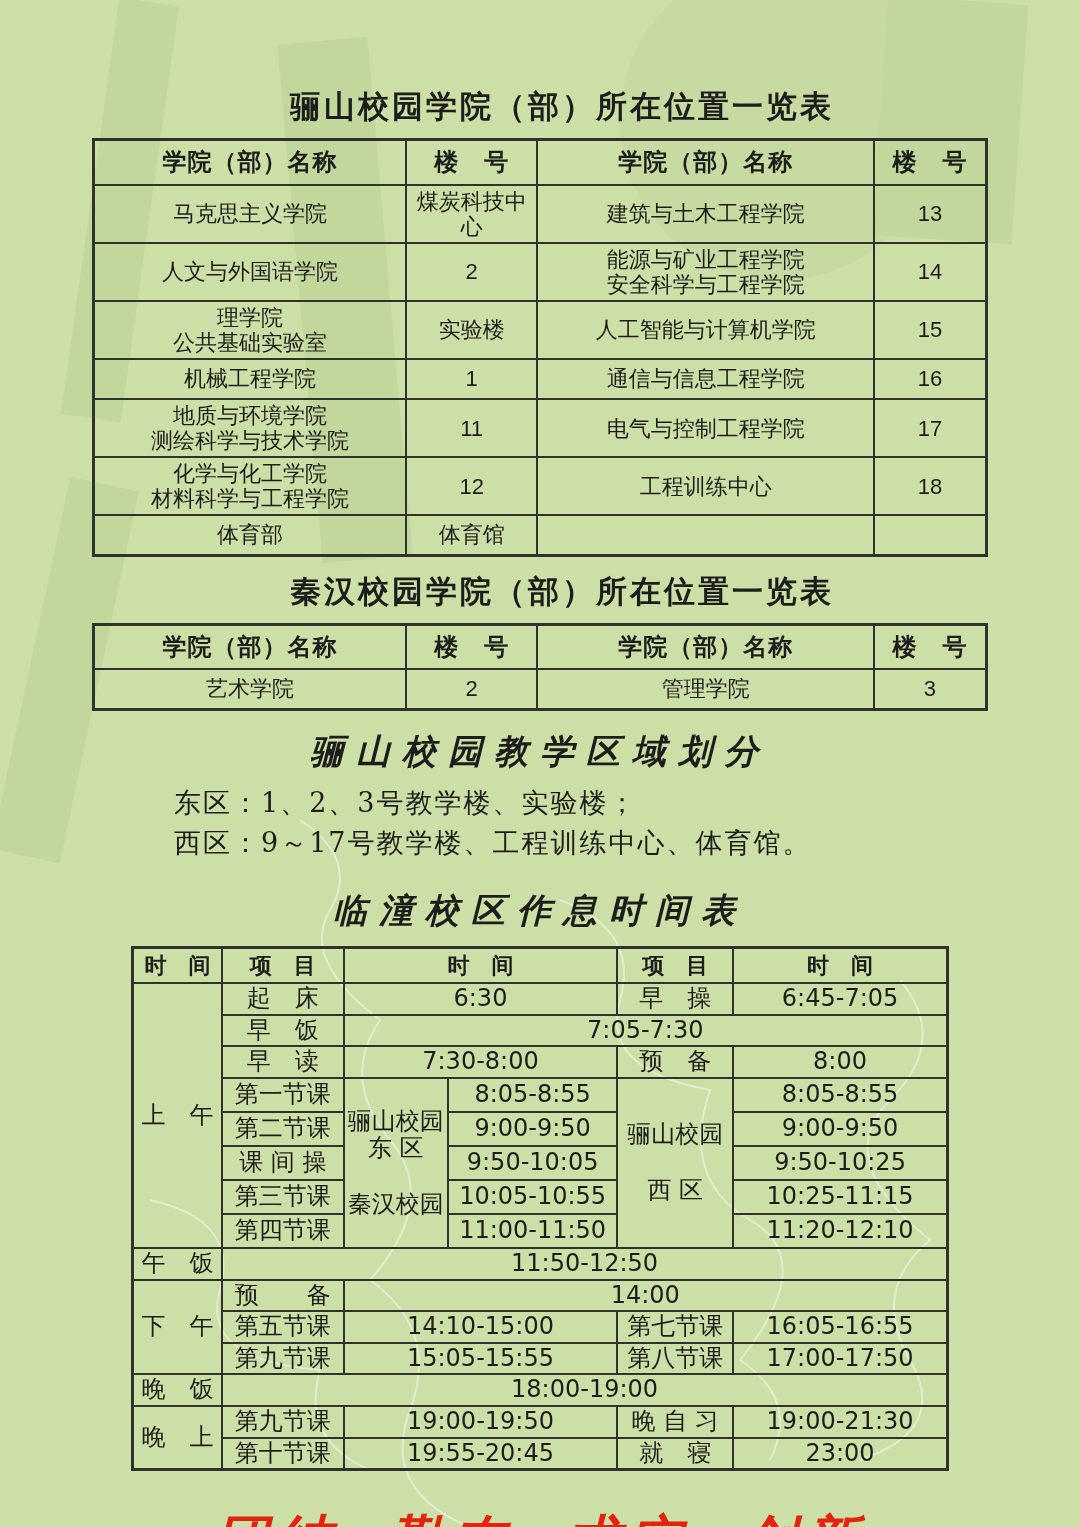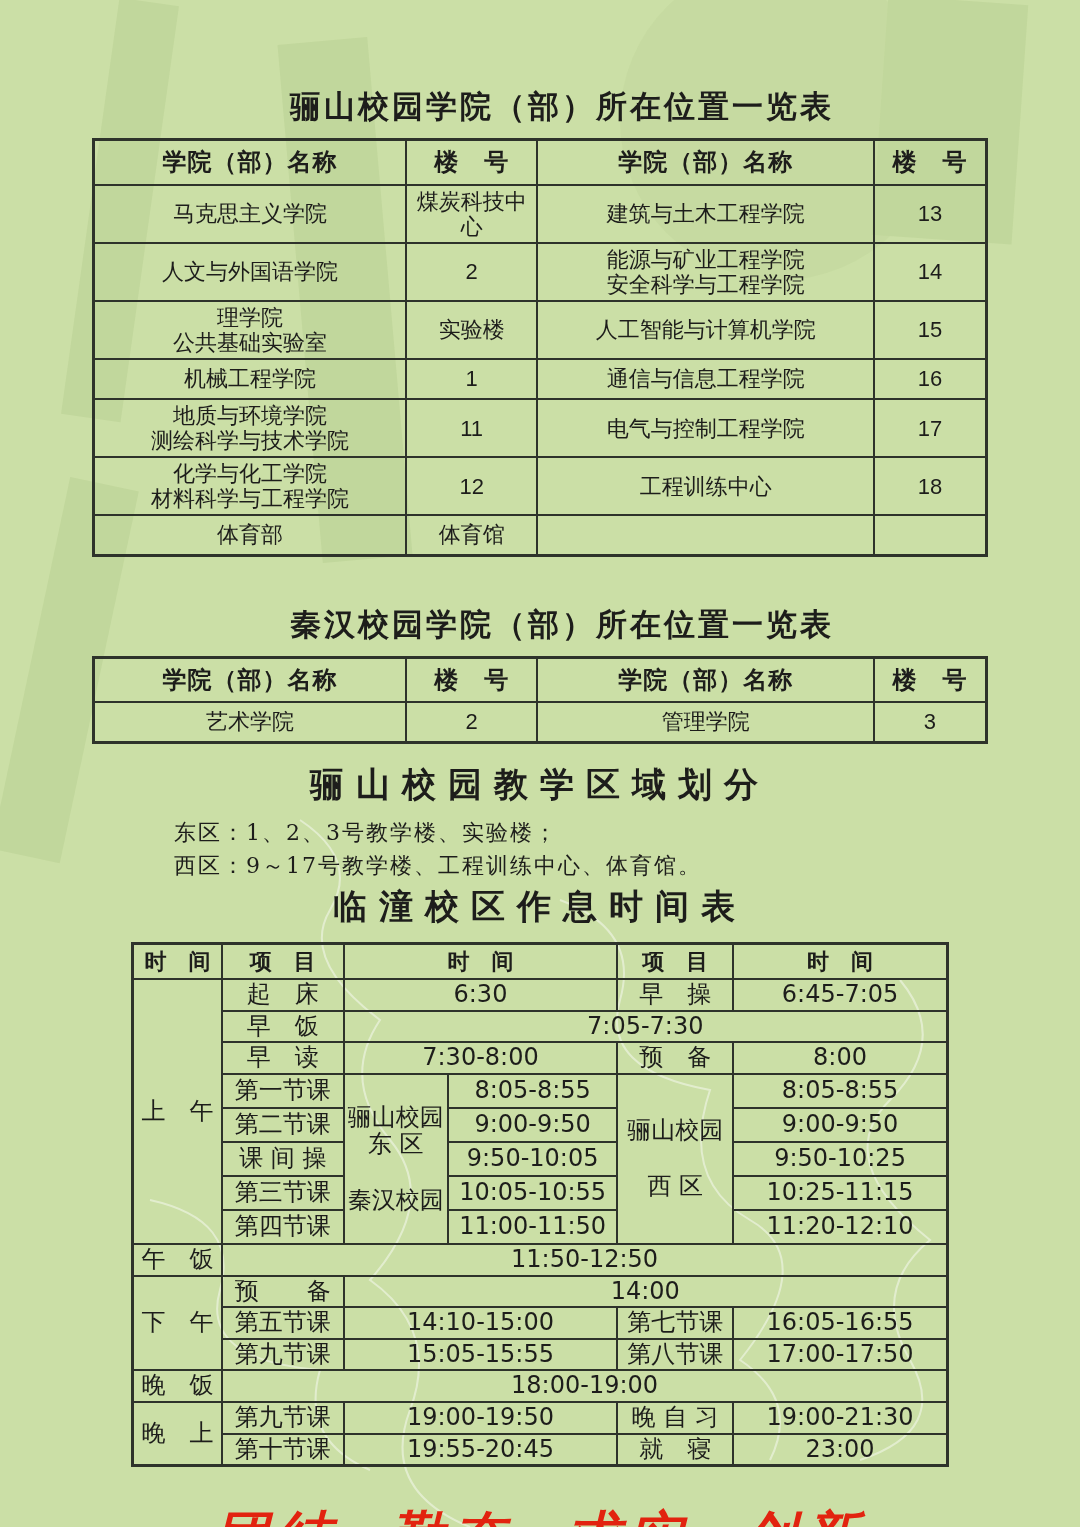--- a/index.html
+++ b/index.html
@@ -23,20 +23,21 @@
     font-size: 31px; font-weight: bold;
     letter-spacing: 3px;
     margin: 0 0 10px 0;
     padding-left: 44px;
   }
   .section-title {
     text-align: center;
     font-size: 34px; font-weight: bold;
     letter-spacing: 12px;
     margin: 18px 0 8px 0;
+    font-style: italic;
   }
 
   
   table { border-collapse: collapse; table-layout: fixed; margin: 8px auto; }
   .loc-table { width: 896px; border: 3px solid #2e332b; }
   .loc-table th, .loc-table td {
     border: 2px solid #2e332b;
     text-align: center; vertical-align: middle;
     white-space: pre-line;
   }
@@ -47,21 +48,21 @@
   .loc-table td {
     font-family: Liberation Sans, sans-serif;
     font-size: 22px; line-height: 1.14;
     height: 40px; padding: 3px 4px;
   }
 
   
   .division-text {
     width: 780px; margin: 6px auto 0 auto; padding-left: 24px;
     font-family: "DejaVu Serif", serif;
-    font-size: 22px; line-height: 1.5;
+    font-size: 27px; line-height: 1.5;
     letter-spacing: 2px;
   }
 
   
   .sch-table { width: 818px; border: 3px solid #2e332b; margin-top: 12px; }
   .sch-table th, .sch-table td {
     border: 2px solid #2e332b;
     text-align: center; vertical-align: middle;
     font-size: 24px; line-height: 1.15;
     height: 30px; padding: 1px 2px;
@@ -158,21 +159,21 @@
     </tr>
     <tr>
       <td>体育部</td>
       <td>体育馆</td>
       <td></td>
       <td></td>
     </tr>
   </tbody>
     </table>
 
-  <div class="table-title" style="margin-top:47px">秦汉校园学院（部）所在位置一览表</div>
+  <div class="table-title" style="margin-top:14px">秦汉校园学院（部）所在位置一览表</div>
 
   <table class="loc-table">
     <colgroup>
         <col style="width:35%">
         <col style="width:14.7%">
         <col style="width:37.7%">
         <col style="width:12.6%">
       </colgroup>
     <tbody>
         <tr>
@@ -189,21 +190,21 @@
     </tr>
   </tbody>
     </table>
 
   <div class="section-title">骊山校园教学区域划分</div>
   <div class="division-text">
     <div>东区：1、2、3号教学楼、实验楼；</div>
     <div>西区：9～17号教学楼、工程训练中心、体育馆。</div>
   </div>
 
-  <div class="section-title" style="margin-top:2px">临潼校区作息时间表</div>
+  <div class="section-title" style="margin-top:24px">临潼校区作息时间表</div>
 
   <table class="sch-table">
     <colgroup>
       <col style="width:11%">
         <col style="width:14.9%">
         <col style="width:12.8%">
       <col style="width:20.8%">
         <col style="width:14.2%">
         <col style="width:26.3%">
     </colgroup>

